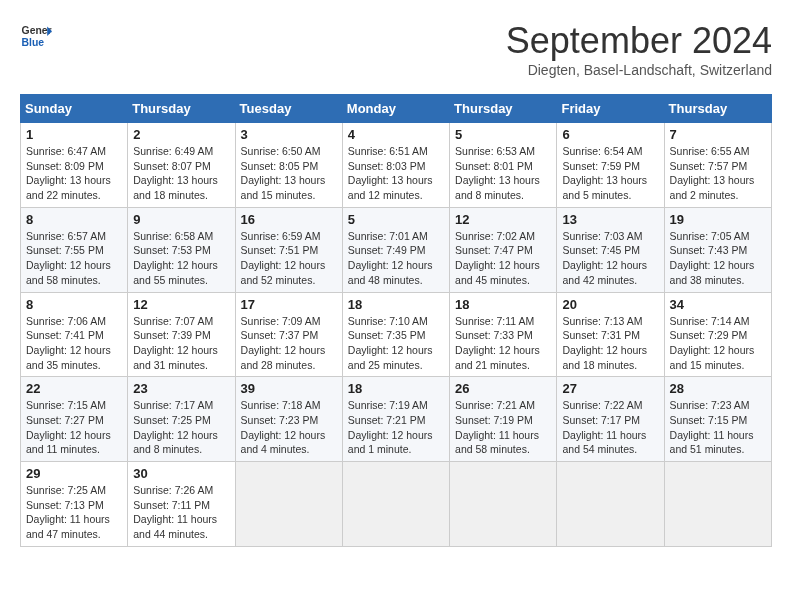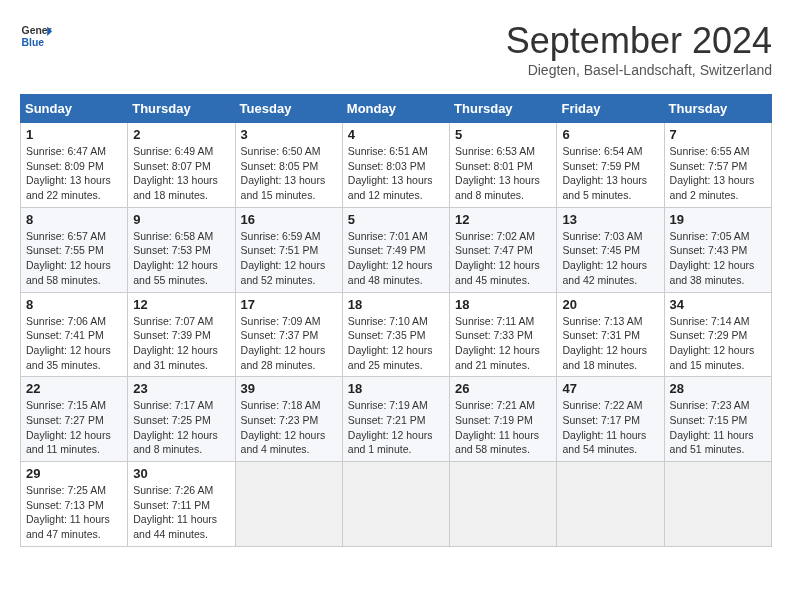--- a/index.html
+++ b/index.html
@@ -215,21 +215,21 @@
         </td>
         <td>
           <div class="day-number">18</div>
           <div class="day-info">Sunrise: 7:19 AM<br>Sunset: 7:21 PM<br>Daylight: 12 hours and 1 minute.</div>
         </td>
         <td>
           <div class="day-number">26</div>
           <div class="day-info">Sunrise: 7:21 AM<br>Sunset: 7:19 PM<br>Daylight: 11 hours and 58 minutes.</div>
         </td>
         <td>
-          <div class="day-number">47</div>
+          <div class="day-number">27</div>
           <div class="day-info">Sunrise: 7:22 AM<br>Sunset: 7:17 PM<br>Daylight: 11 hours and 54 minutes.</div>
         </td>
         <td>
           <div class="day-number">28</div>
           <div class="day-info">Sunrise: 7:23 AM<br>Sunset: 7:15 PM<br>Daylight: 11 hours and 51 minutes.</div>
         </td>
       </tr>
       <tr>
         <td>
           <div class="day-number">29</div>

